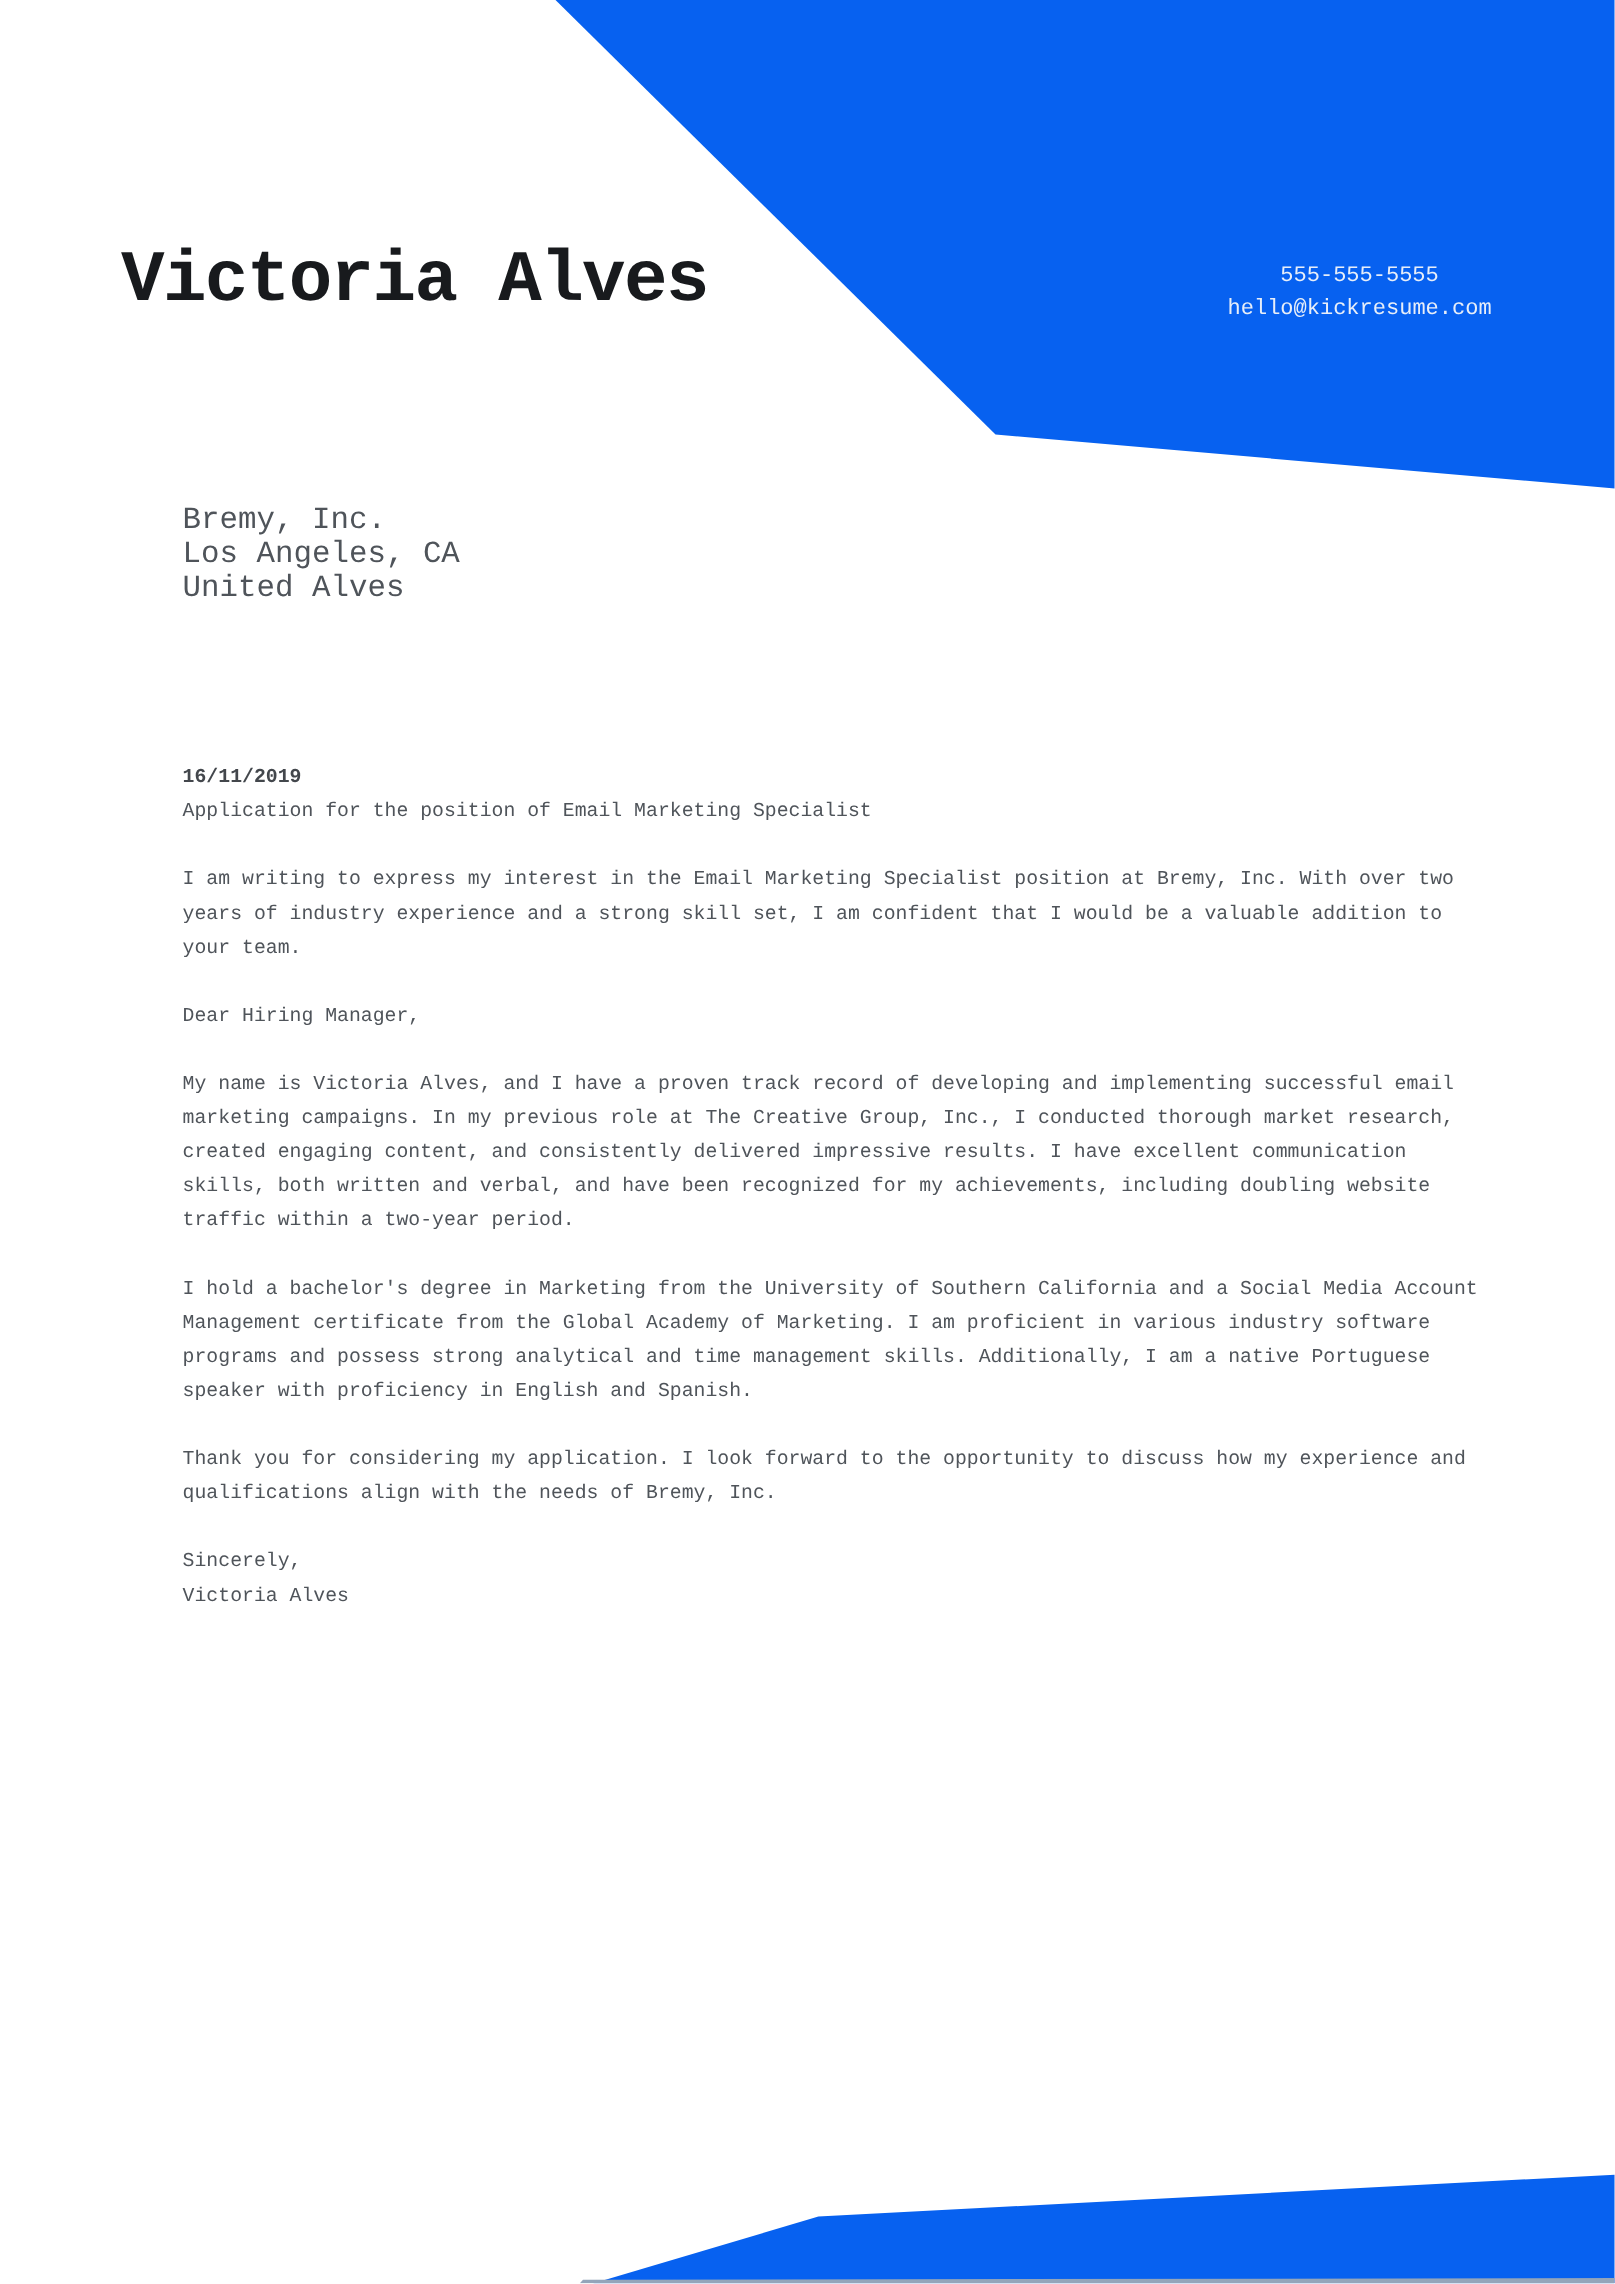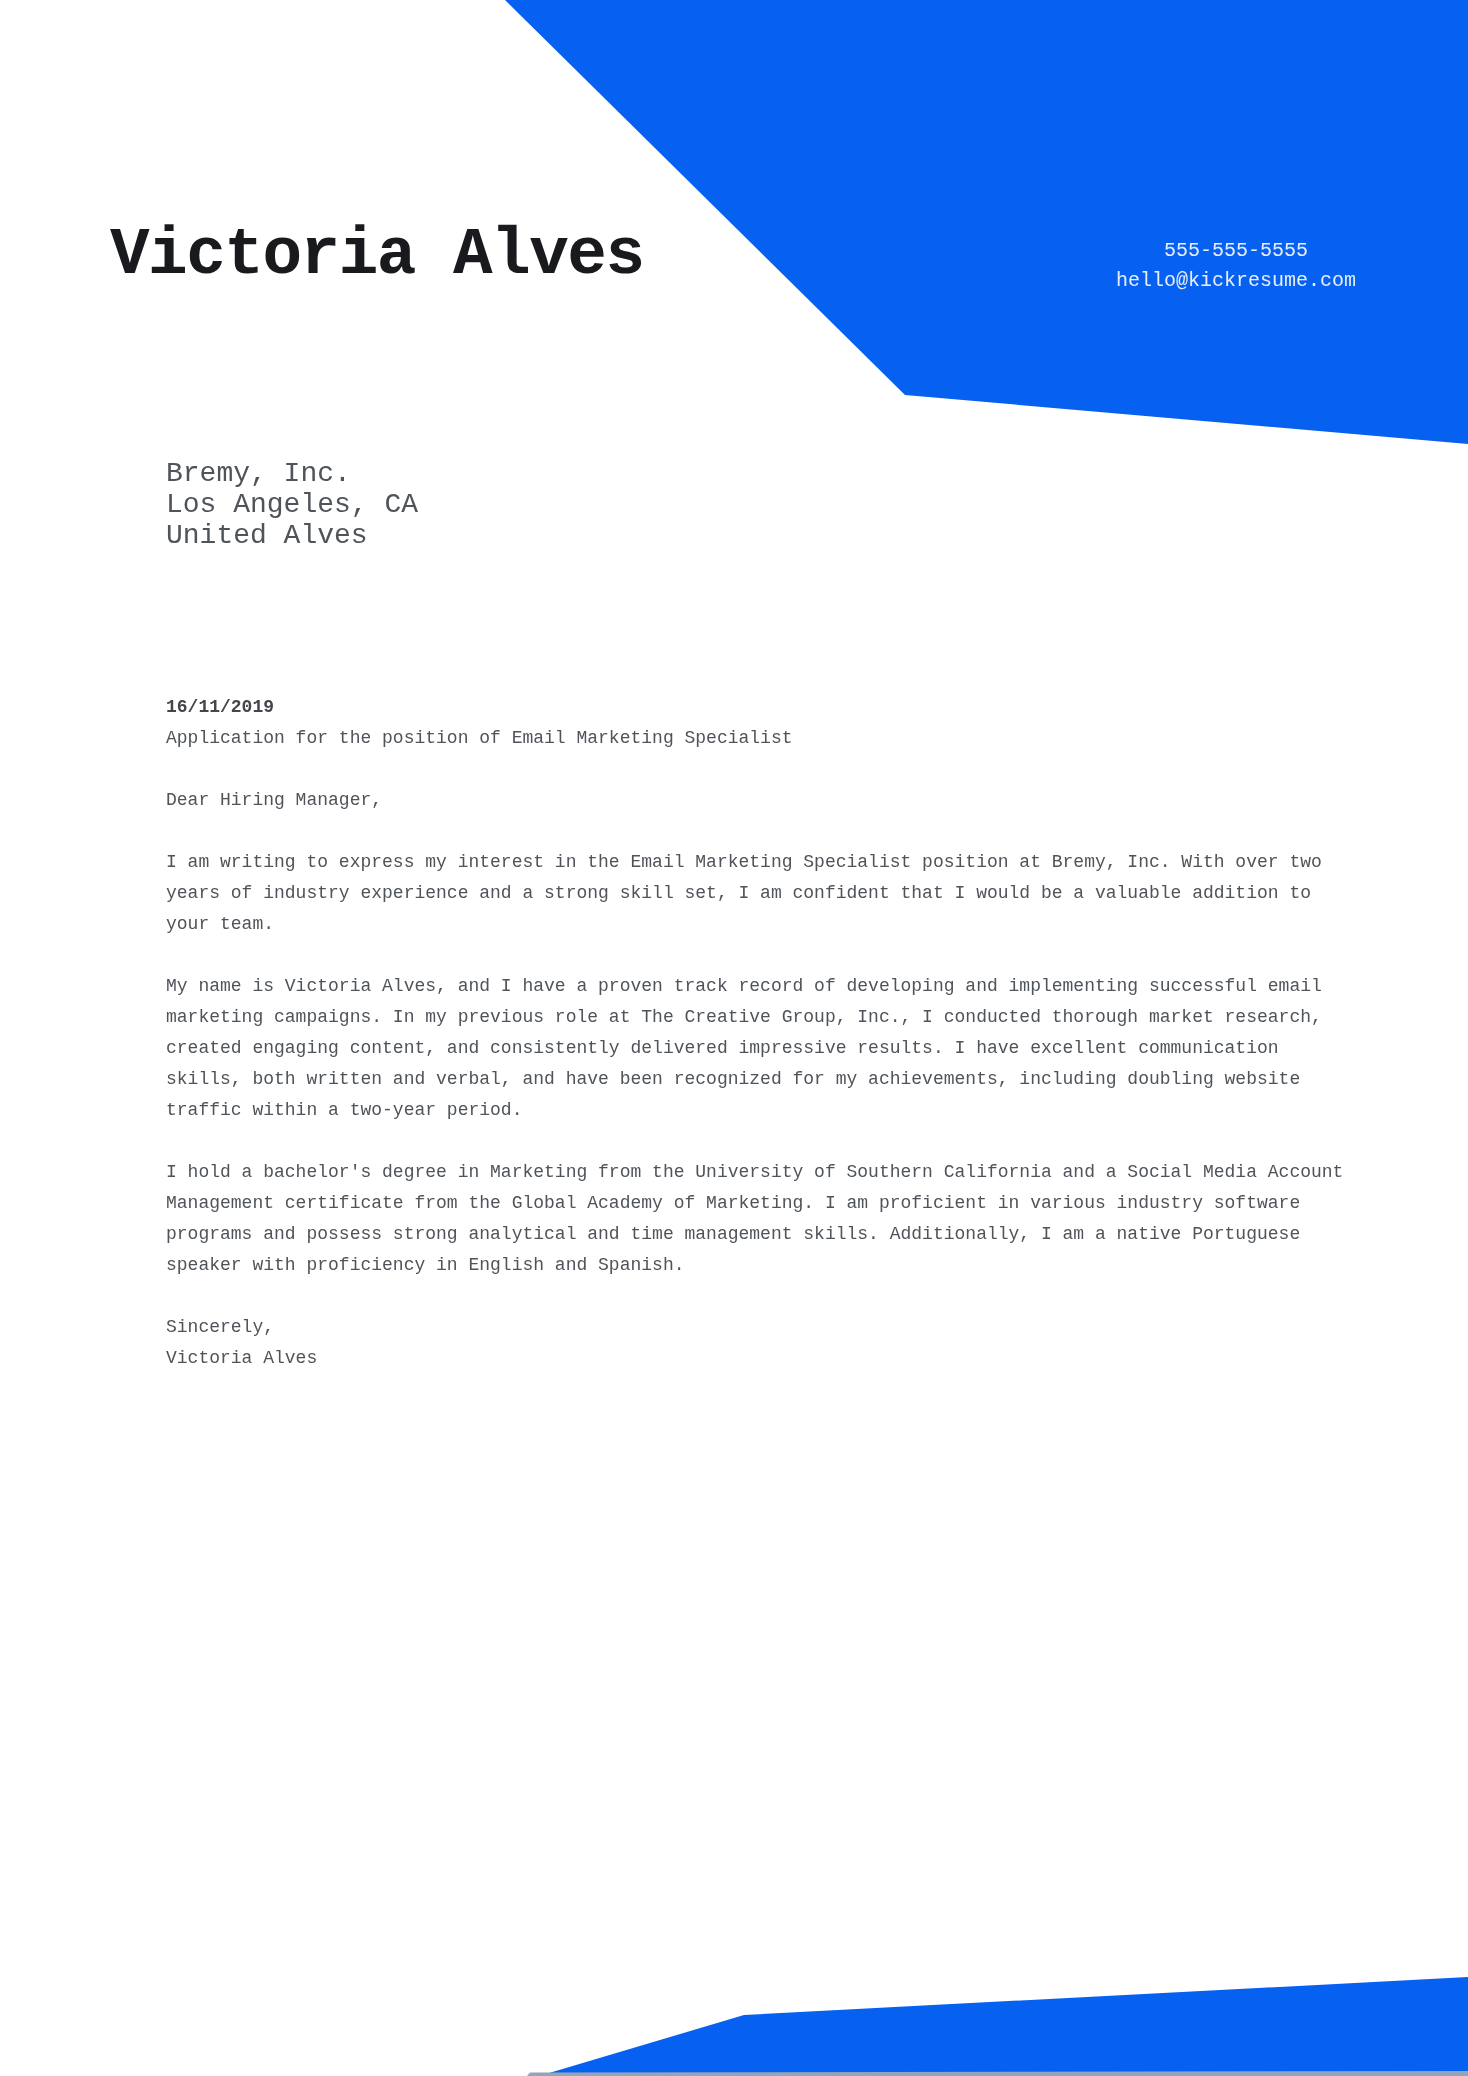--- a/index.html
+++ b/index.html
@@ -87,25 +87,26 @@
   <div class="recipient-block">
     <div>Bremy, Inc.</div>
     <div>Los Angeles, CA</div>
     <div>United Alves</div>
   </div>
 
   <div class="letter">
     <div class="date">16/11/2019</div>
     <div class="subject">Application for the position of Email Marketing Specialist</div>
 
+    <p class="block">I am writing to express my interest in the Email Marketing Specialist position at Bremy, Inc. With over two years of industry experience and a strong skill set, I am confident that I would be a valuable addition to your team.</p>
+
     <p class="block">Dear Hiring Manager,</p>
-
-    <p class="block">I am writing to express my interest in the Email Marketing Specialist position at Bremy, Inc. With over two years of industry experience and a strong skill set, I am confident that I would be a valuable addition to your team.</p>
     <p class="block">My name is Victoria Alves, and I have a proven track record of developing and implementing successful email marketing campaigns. In my previous role at The Creative Group, Inc., I conducted thorough market research, created engaging content, and consistently delivered impressive results. I have excellent communication skills, both written and verbal, and have been recognized for my achievements, including doubling website traffic within a two-year period.</p>
     <p class="block">I hold a bachelor's degree in Marketing from the University of Southern California and a Social Media Account Management certificate from the Global Academy of Marketing. I am proficient in various industry software programs and possess strong analytical and time management skills. Additionally, I am a native Portuguese speaker with proficiency in English and Spanish.</p>
+    <p class="block">Thank you for considering my application. I look forward to the opportunity to discuss how my experience and qualifications align with the needs of Bremy, Inc.</p>
 
     <div class="block">
       <div>Sincerely,</div>
       <div>Victoria Alves</div>
     </div>
   </div>
 
 </div>
 
 </body></html>

